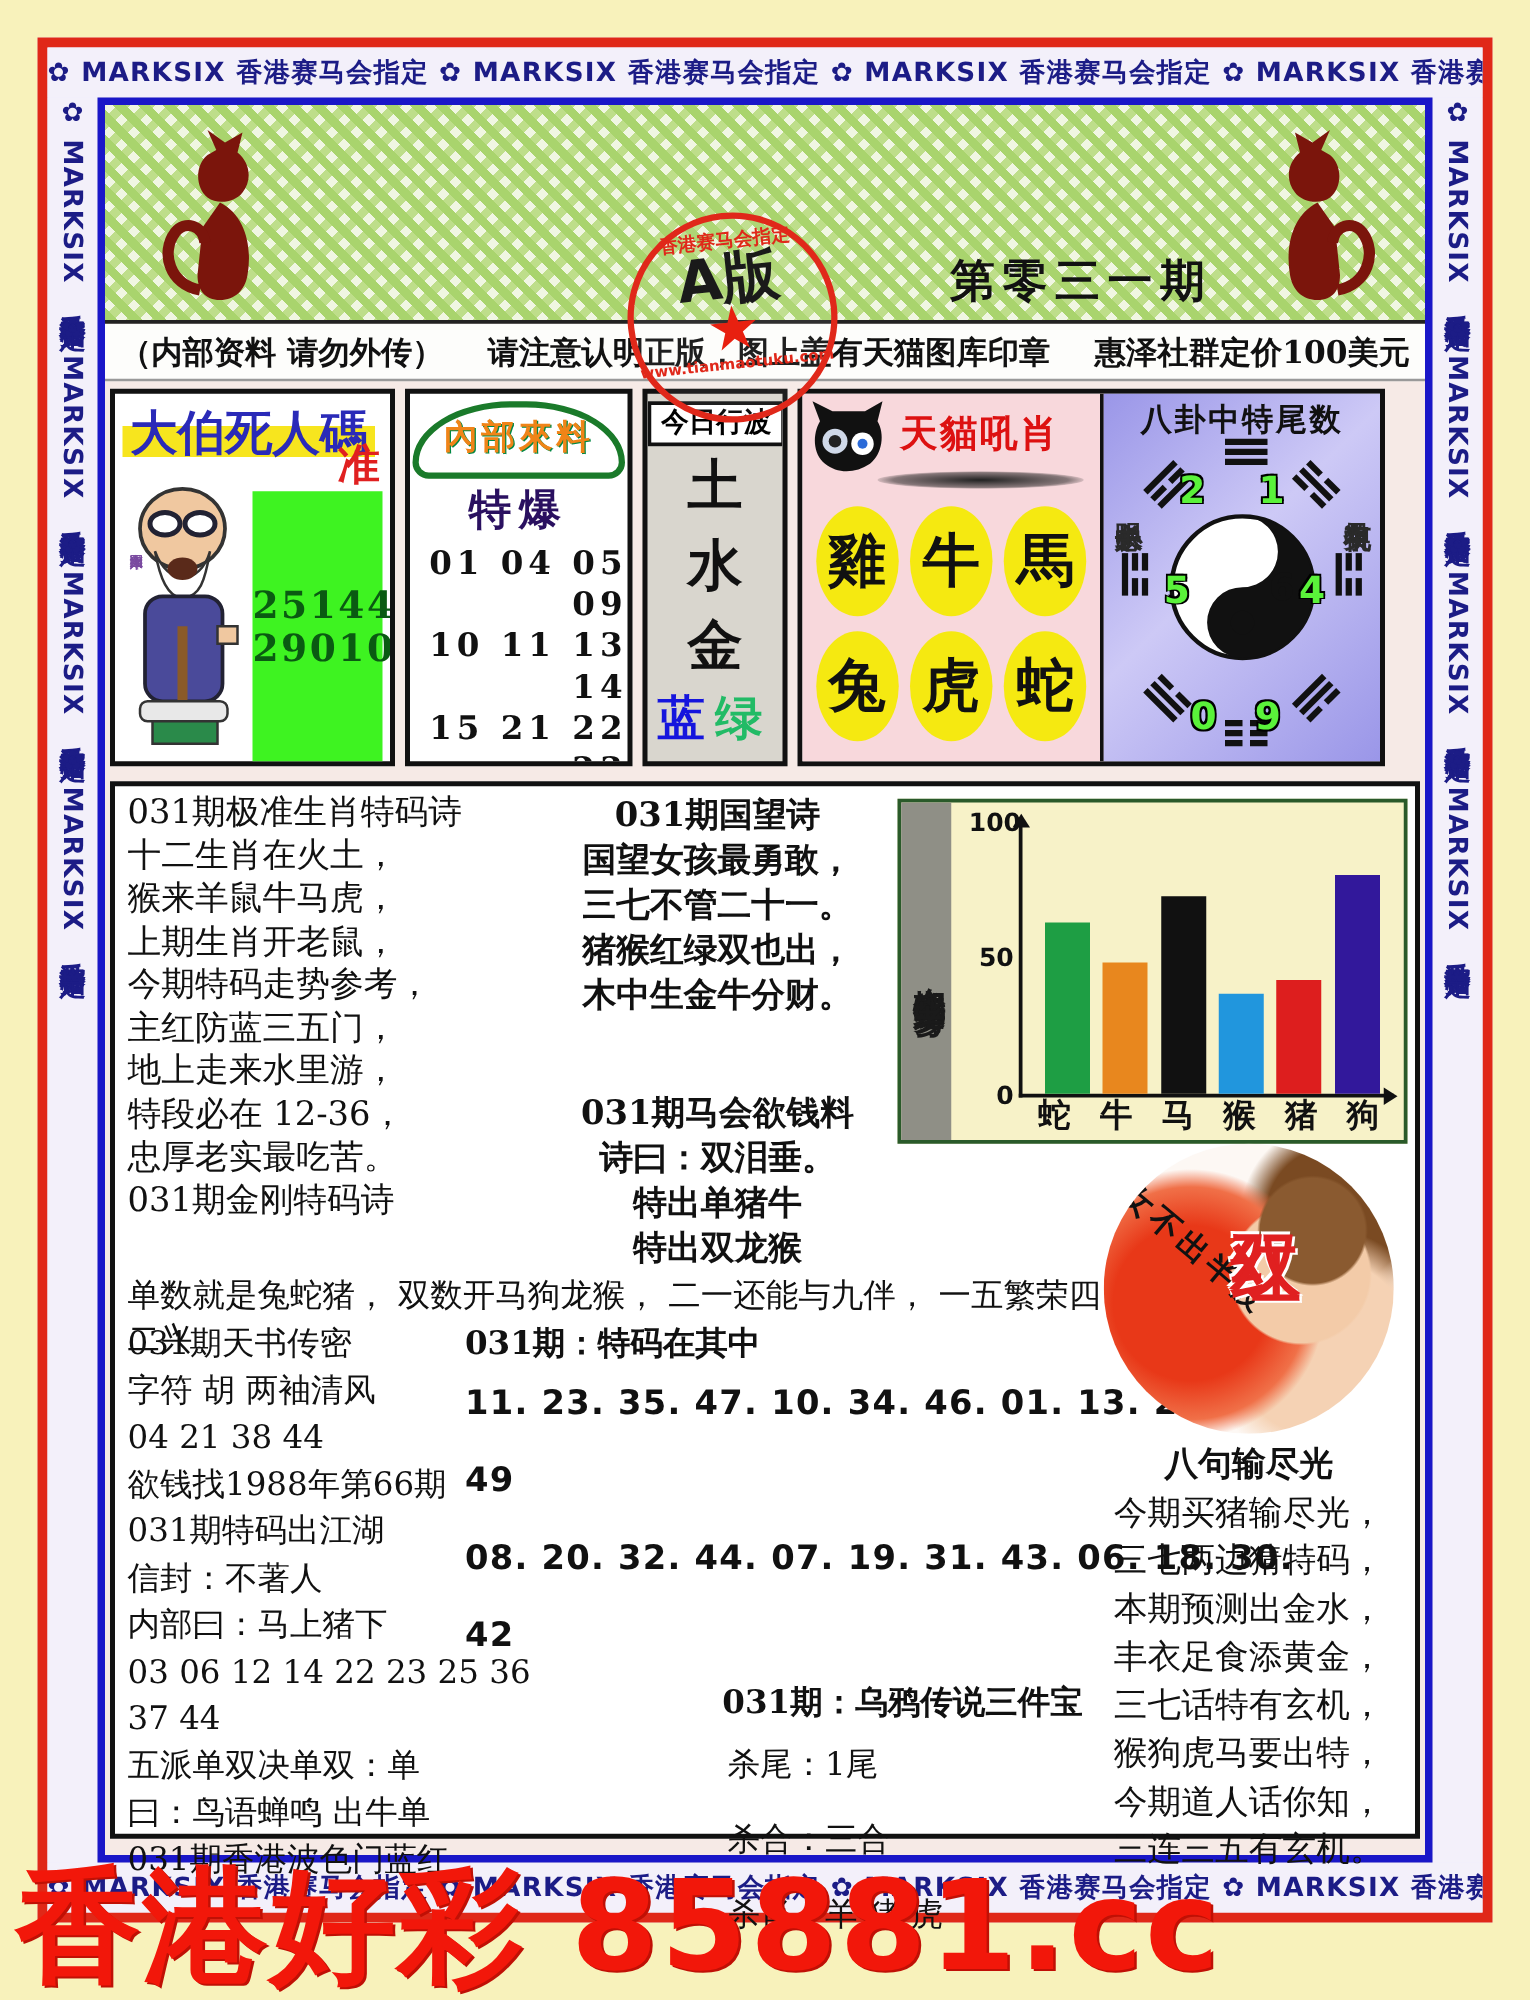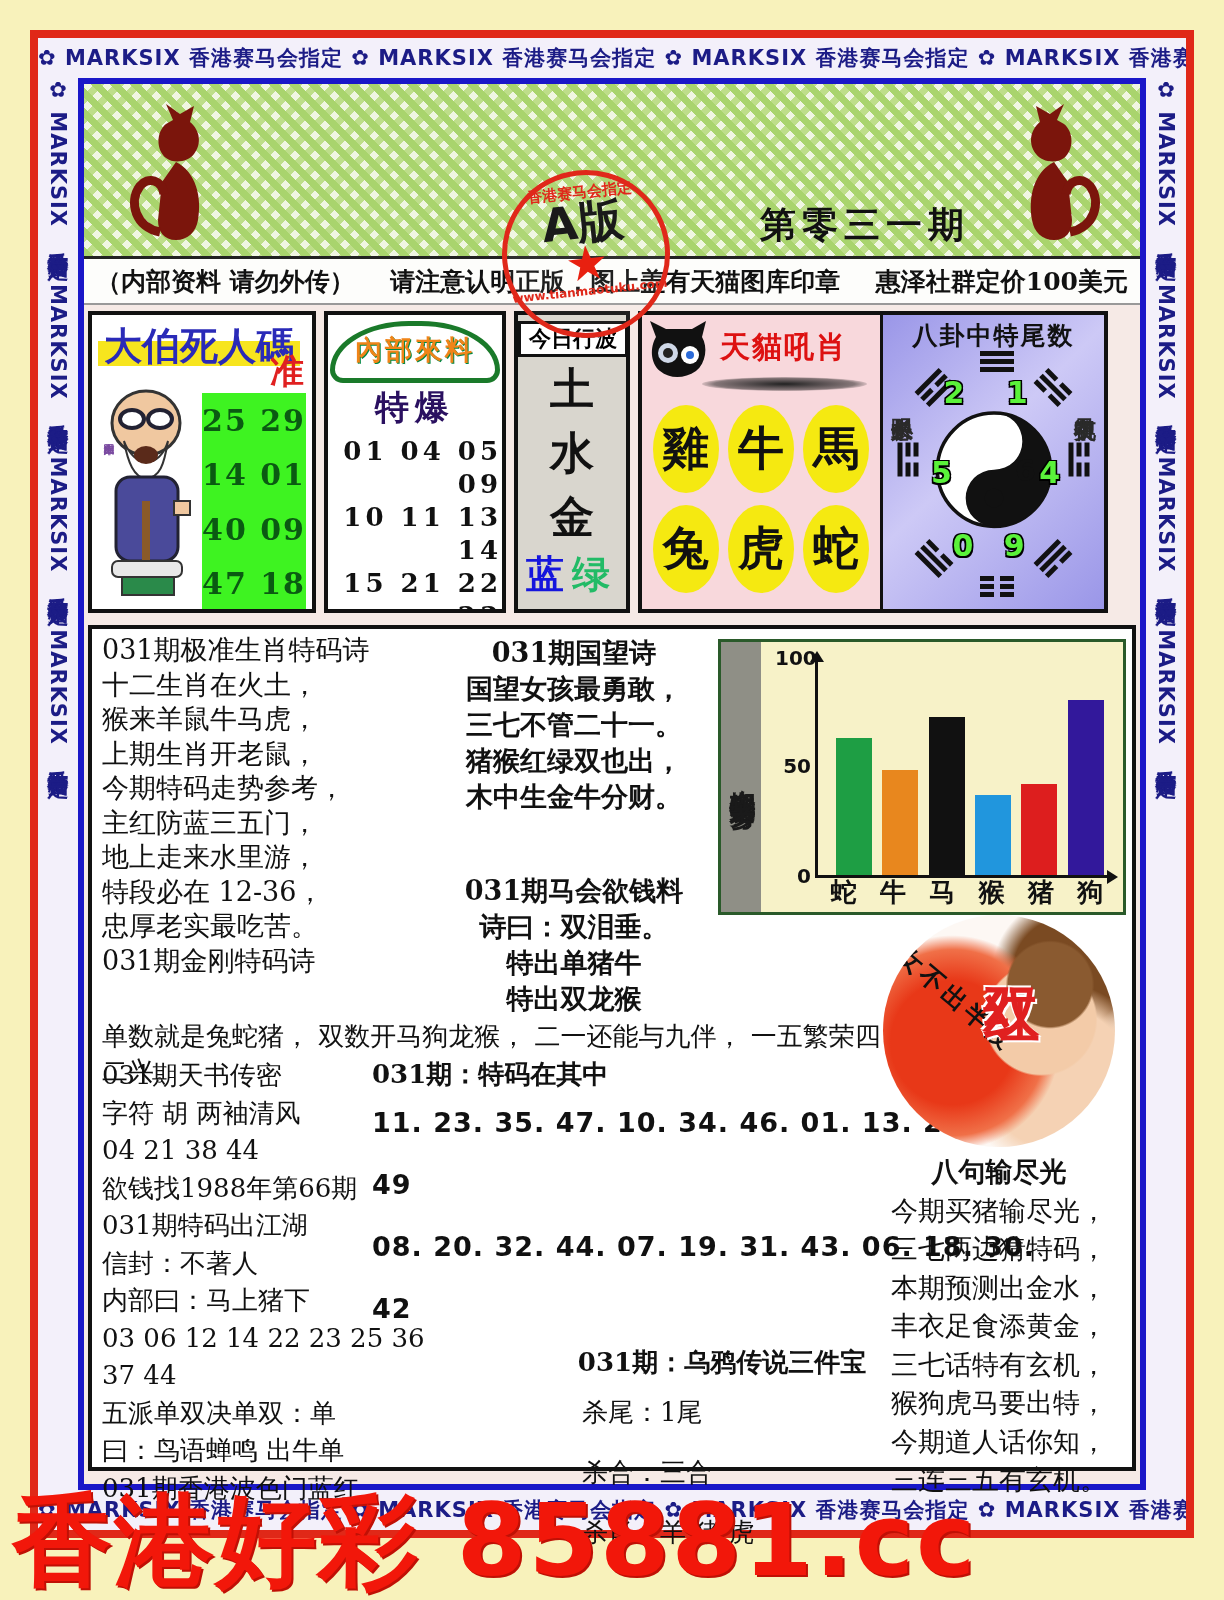--- a/index.html
+++ b/index.html
@@ -30,21 +30,21 @@
   
   .notice{height:44px;background:#fdfdfb;border-bottom:2px solid #999;display:flex;align-items:center;justify-content:space-between;padding:0 12px;font-size:25px;font-weight:bold;color:#111;font-family:"DejaVu Serif",serif;}
   
   .boxes{display:flex;gap:8px;padding:6px 4px;height:314px;box-sizing:border-box;}
   .bx{border:4px solid #111;background:#fff;box-sizing:border-box;position:relative;overflow:hidden;}
   .bx1{width:228px;}
   .bx1 .t1{font-size:38px;font-weight:bold;color:#2a2ab8;background:linear-gradient(180deg,transparent 40%,#f7e51e 40% 85%,transparent 85%);display:inline-block;padding:2px 6px;font-family:Liberation Serif, serif;}
   .bx1 .zhun{position:absolute;right:8px;top:34px;color:#e02020;font-size:34px;font-weight:bold;font-family:"DejaVu Serif",serif;}
   .bx1 .oldman{position:absolute;left:2px;top:66px;}
   .bx1 .sidenote{position:absolute;left:8px;top:120px;writing-mode:vertical-rl;font-size:11px;color:#7a4aa0;}
-  .greenpanel{position:absolute;right:6px;top:78px;width:104px;height:218px;background:#3ef321;display:flex;flex-direction:column;justify-content:space-around;align-items:center;}
+  .greenpanel{position:absolute;right:6px;top:78px;width:104px;height:218px;background:#3ef321;display:flex;flex-direction:row;justify-content:space-around;align-items:center;}
   .greenpanel div{font-size:30px;font-weight:bold;color:#0a5a12;font-family:"DejaVu Serif",serif;letter-spacing:2px;}
   .bx2{width:182px;text-align:center;}
   .ribbon{margin:6px auto 2px;width:160px;height:52px;border:5px solid #1a7a2a;border-radius:50% 50% 14px 14px/85% 85% 14px 14px;background:#fff;color:#f08418;font-size:27px;font-weight:bold;line-height:48px;letter-spacing:3px;text-shadow:1px 1px 0 #084,0 0 2px #fff;}
   .tebao{font-size:34px;font-weight:bold;color:#2a1060;letter-spacing:6px;font-family:"DejaVu Serif",serif;}
   .bx2 .rows{margin-top:4px;text-align:right;}
   .bx2 .rows div{font-size:26px;font-weight:bold;color:#111;letter-spacing:4px;line-height:33px;font-family:"DejaVu Serif",serif;}
   .bx3{width:116px;background:#d9d6ce;text-align:center;}
   .bx3 .hd{margin:6px auto 0;width:104px;border:3px solid #111;background:#fff;font-size:22px;font-weight:bold;line-height:30px;}
   .bx3 .el{font-size:44px;font-weight:bold;color:#111;line-height:64px;font-family:"DejaVu Serif",serif;}
   .bx3 .cl{font-size:38px;font-weight:bold;letter-spacing:8px;}
@@ -57,21 +57,21 @@
   .oval{width:66px;height:88px;background:#f5e911;border-radius:50%;display:flex;align-items:center;justify-content:center;font-size:46px;font-weight:bold;color:#111;font-family:"DejaVu Serif",serif;}
   .bagua{flex:1;background:linear-gradient(135deg,#9a96e8,#cdc9f6 45%,#9a96e8);position:relative;color:#111;}
   .bagua .t{text-align:center;font-size:25px;font-weight:bold;padding-top:4px;letter-spacing:2px;font-family:"DejaVu Serif",serif;}
   .bagua .vtext{position:absolute;writing-mode:vertical-rl;font-size:22px;font-weight:bold;color:#2a2a2a;top:86px;}
   .bagua .vl{left:4px;} .bagua .vr{right:4px;}
   .gnum{color:#5af23a;font-weight:bold;font-size:30px;text-shadow:-1.5px -1.5px 0 #000,1.5px -1.5px 0 #000,-1.5px 1.5px 0 #000,1.5px 1.5px 0 #000;}
   .bagua .n-top{position:absolute;left:50%;transform:translateX(-50%);top:60px;letter-spacing:16px;}
   .bagua .n-left{position:absolute;left:48px;top:140px;}
   .bagua .n-right{position:absolute;right:44px;top:140px;}
   .bagua .n-center{position:absolute;left:132px;top:138px;color:#111;text-shadow:none;font-size:30px;font-weight:bold;}
-  .bagua .n-bottom{position:absolute;left:50%;transform:translateX(-50%);bottom:46px;letter-spacing:10px;}
+  .bagua .n-bottom{position:absolute;left:50%;transform:translateX(-50%);bottom:18px;letter-spacing:10px;}
   .yy{position:absolute;left:50%;top:150px;transform:translate(-50%,-46%);}
   .trig{position:absolute;display:flex;flex-direction:column;gap:3px;}
   .trig b{display:block;width:34px;height:5px;background:#111;}
   .trig i{display:flex;gap:6px;} .trig i s{display:block;width:14px;height:5px;background:#111;}
   
   .main{margin:6px 4px;border:4px solid #111;background:#fff;position:relative;height:846px;box-sizing:border-box;font-family:"DejaVu Serif",serif;color:#111;}
   .poem-left{position:absolute;left:10px;top:4px;width:300px;font-size:27px;line-height:34.5px;}
   .poem-center{position:absolute;left:312px;top:6px;width:340px;text-align:center;font-size:27px;line-height:36px;font-weight:bold;}
   .poem-center .gap{height:58px;}
   .full-line{position:absolute;left:10px;top:390px;width:790px;font-size:26px;}

